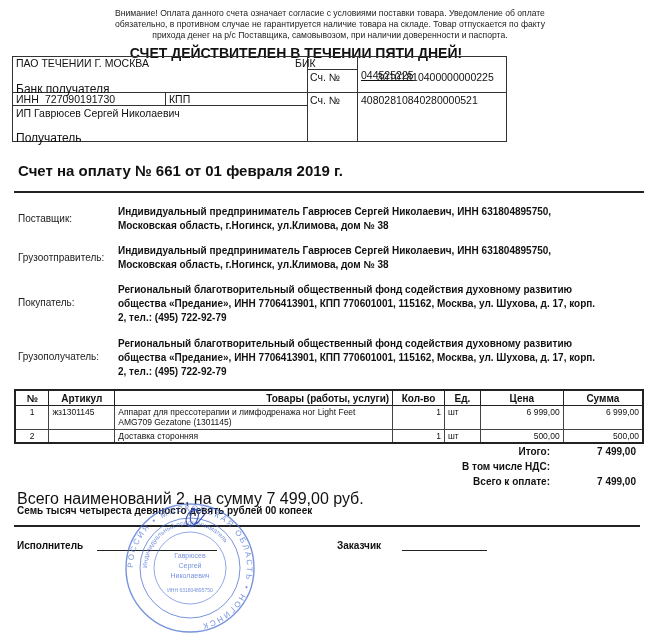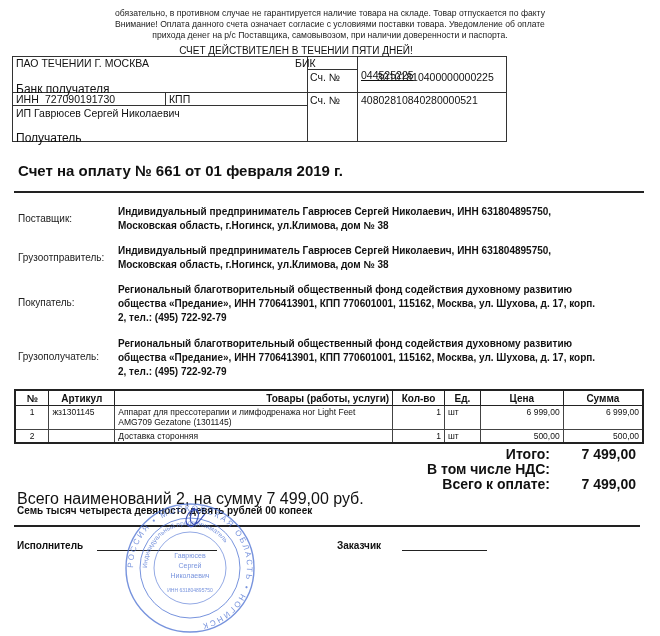--- a/index.html
+++ b/index.html
@@ -1,42 +1,42 @@
 <!DOCTYPE html>
 <html><head>
 <meta charset="utf-8">
 <style>
   html,body{margin:0;padding:0;background:#fff;}
   body{width:660px;height:636px;position:relative;overflow:hidden;font-family:"Liberation Sans",sans-serif;color:#111;}
   .abs{position:absolute;}
   .warn{left:80px;top:8px;width:500px;text-align:center;font-size:8.6px;line-height:11px;color:#222;}
-  .valid{left:0;top:45px;width:592px;text-align:center;font-size:10px;font-weight:normal;}
+  .valid{left:0;top:45px;width:592px;text-align:center;font-size:14px;font-weight:bold;}
   .bank{left:12px;top:56px;width:495px;height:86px;border:1px solid #333;box-sizing:border-box;}
   .cell{position:absolute;box-sizing:border-box;font-size:10.5px;}
   .small{font-size:12px;}
   .title{left:18px;top:162px;font-size:15px;font-weight:bold;}
   .hr{left:14px;top:191px;width:492px;height:2px;background:#222;}
   .party-label{left:18px;font-size:10px;color:#222;}
   .party-val{left:118px;width:480px;font-size:10px;font-weight:bold;line-height:14px;}
   table.items{position:absolute;left:14px;top:389px;width:630px;border-collapse:collapse;font-size:8.5px;}
   table.items th{border:1px solid #222;font-size:10px;font-weight:bold;padding:1px 3px;height:12px;}
   table.items td{border:1px solid #444;padding:1px 3px;vertical-align:top;}
   table.items{border:2px solid #222;}
   .r{text-align:right;}
   .c{text-align:center;}
-  .tot{font-size:14px;font-weight:bold;}
+  .tot{font-size:10px;font-weight:bold;}
   .sep{left:14px;top:525px;width:626px;height:2px;background:#222;}
   .sig-line{height:1px;background:#222;}
 </style>
 </head>
 <body>
 
 <div class="abs warn">
+  <div>Внимание! Оплата данного счета означает согласие с условиями поставки товара. Уведомление об оплате</div>
   <div>обязательно, в противном случае не гарантируется наличие товара на складе. Товар отпускается по факту</div>
-  <div>Внимание! Оплата данного счета означает согласие с условиями поставки товара. Уведомление об оплате</div>
   <div>прихода денег на р/с Поставщика, самовывозом, при наличии доверенности и паспорта.</div>
 </div>
 <div class="abs valid">СЧЕТ ДЕЙСТВИТЕЛЕН В ТЕЧЕНИИ ПЯТИ ДНЕЙ!</div>
 
 <div class="abs bank">
 
   <div class="abs" style="left:294px;top:0;width:1px;height:84px;background:#333;"></div>
   <div class="abs" style="left:344px;top:0;width:1px;height:84px;background:#333;"></div>
 
   <div class="abs" style="left:0;top:35px;width:294px;height:1px;background:#333;"></div>

